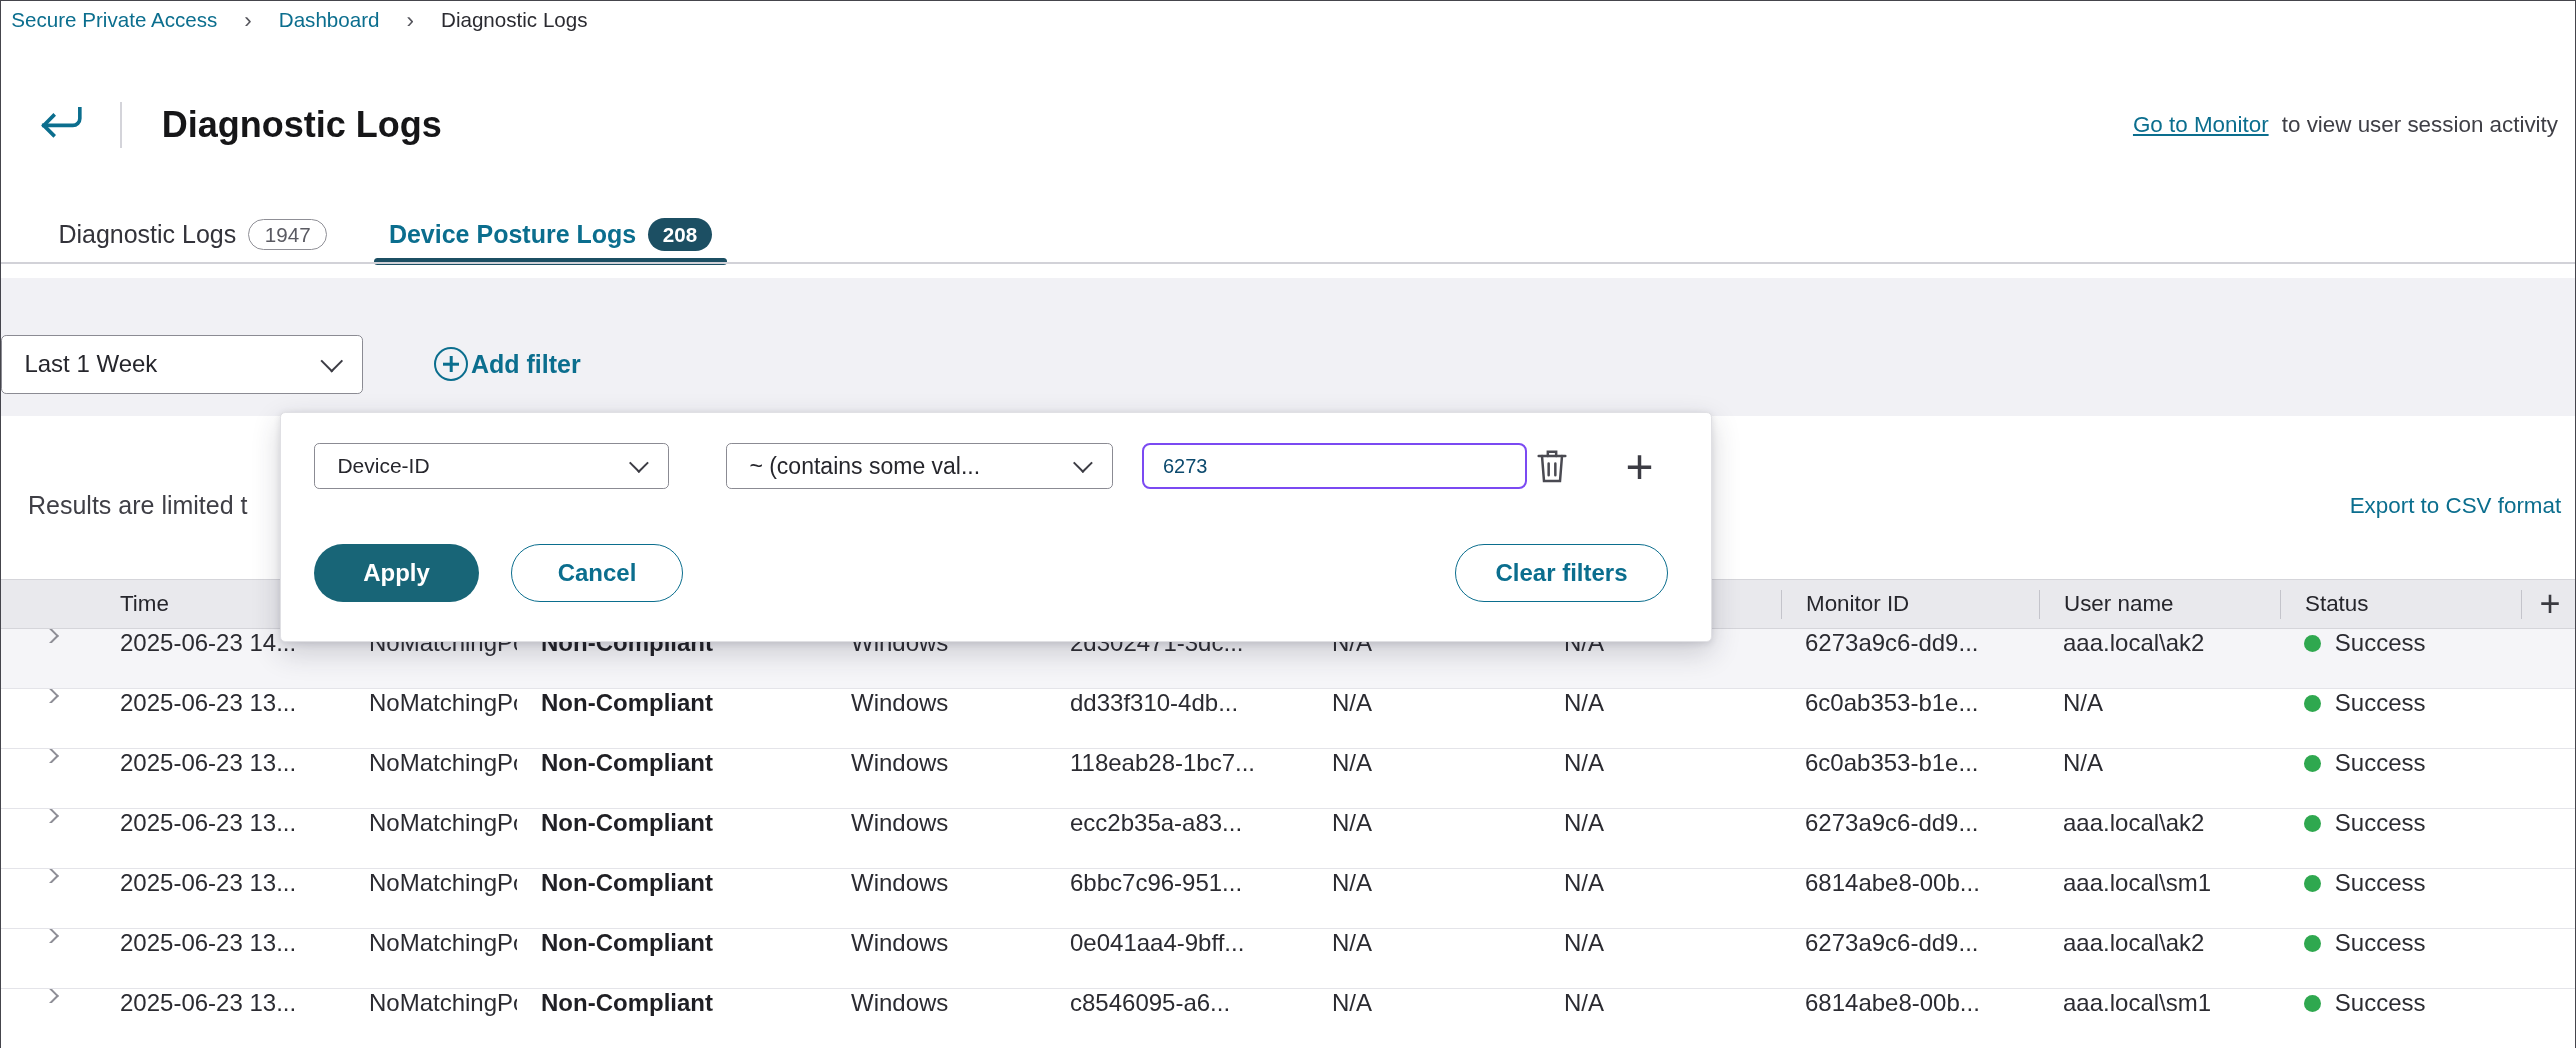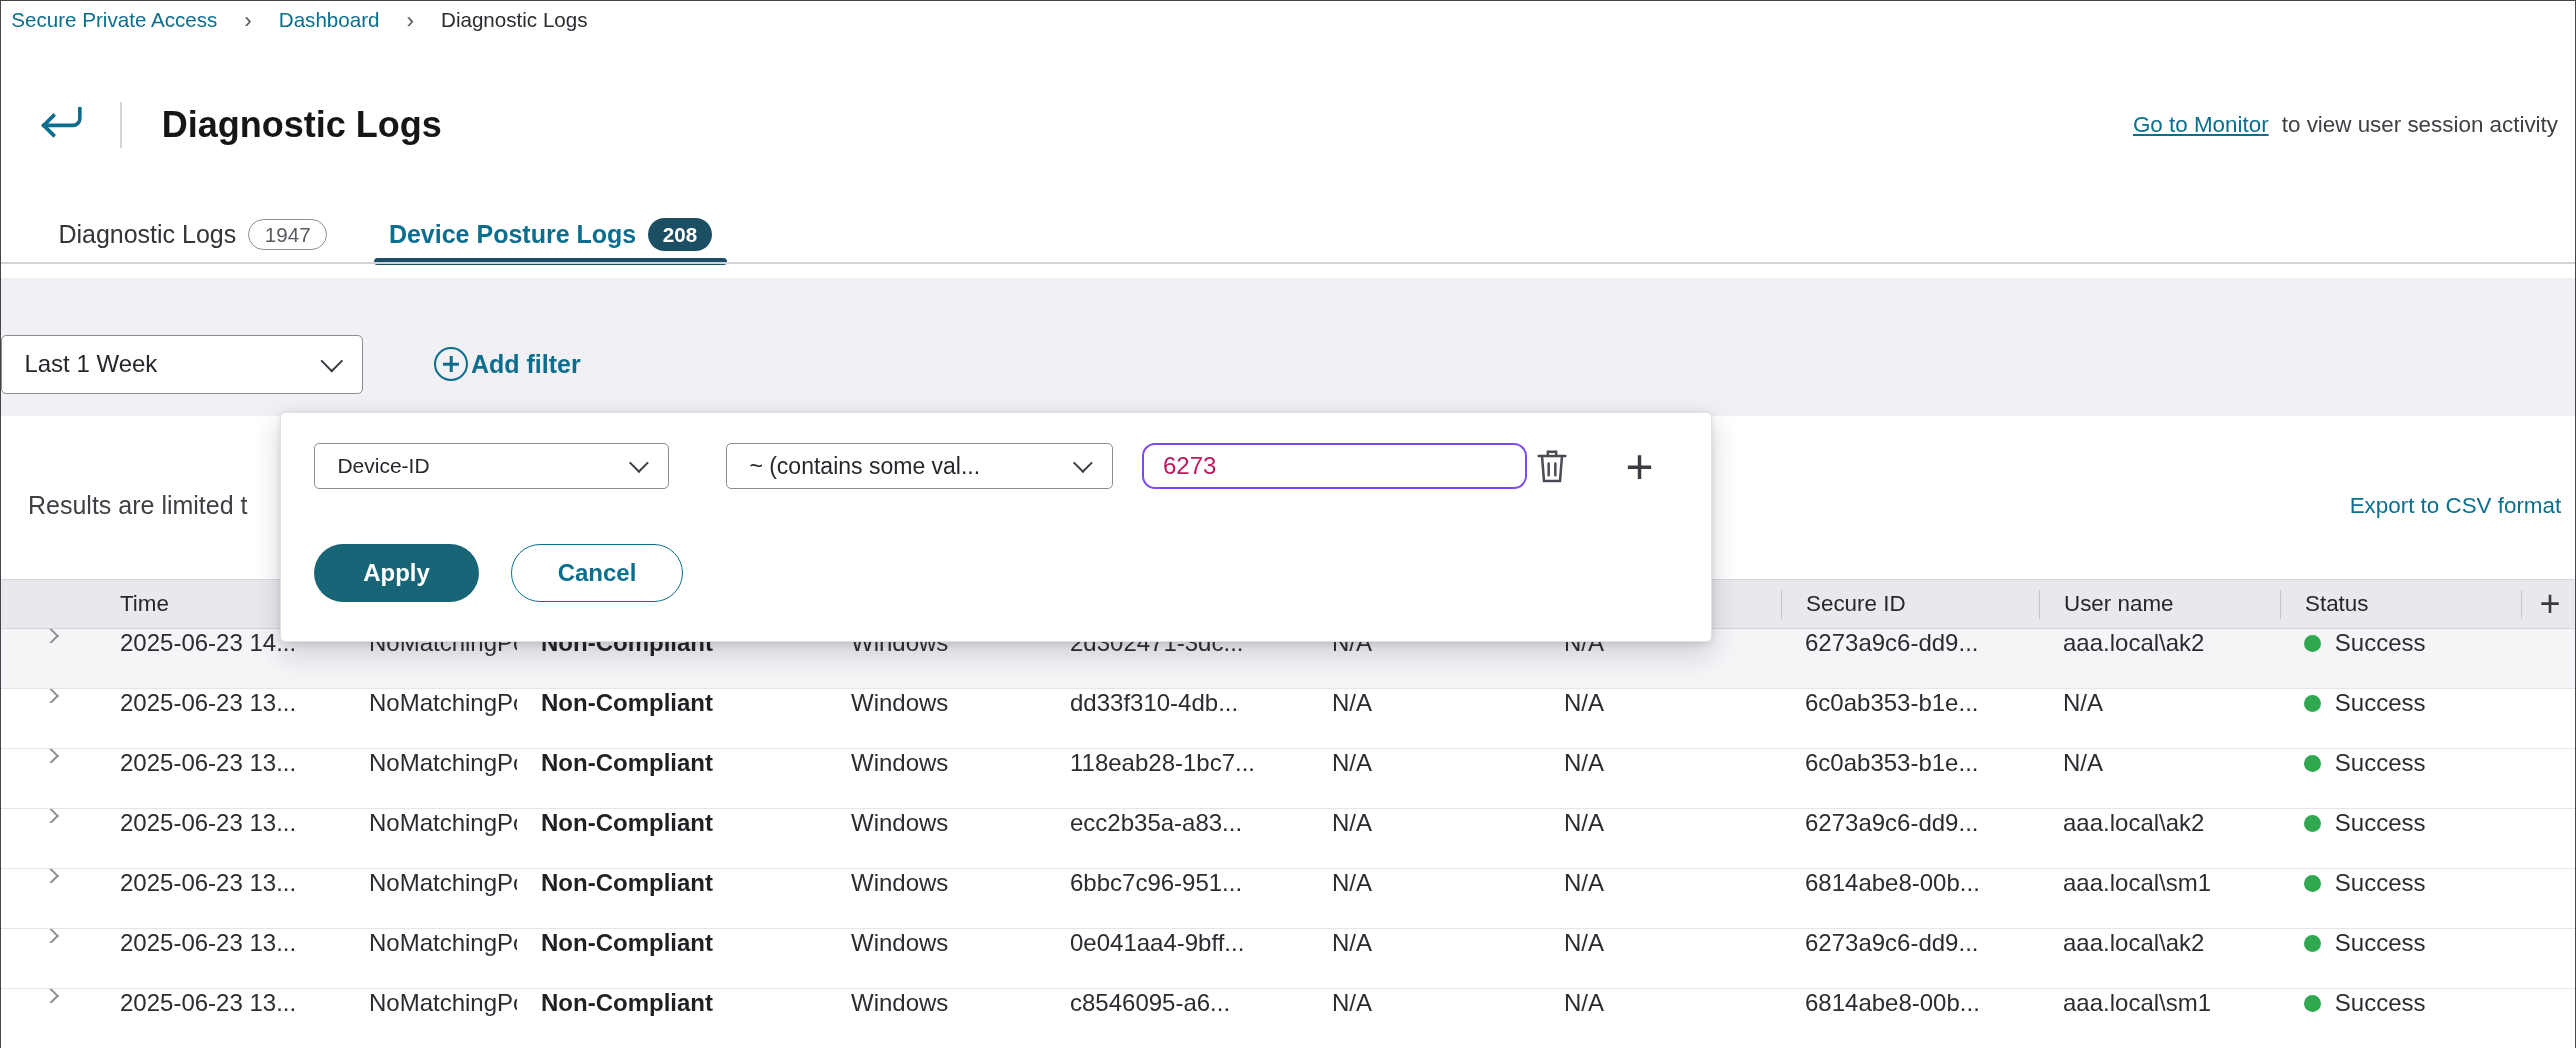--- a/index.html
+++ b/index.html
@@ -80,21 +80,21 @@
   .dot { width:17px; height:17px; border-radius:50%; background:#2fa84f; margin-right:13.8px; flex:none; }
 
   
   .filter-popup { position:absolute; left:279px; top:411px; width:1432px; height:230px; background:#fff; z-index:30;
     border:0.9px solid #e0e0e4; border-radius:5.2px;
     box-shadow:0 10.3px 29px rgba(40,40,60,.20), 0 1.7px 6.9px rgba(40,40,60,.12); }
   .f-select1 { position:absolute; left:33px; top:30px; width:355px; height:46px; font-size:21px; }
   .f-select2 { position:absolute; left:445px; top:30px; width:387px; height:46px; font-size:23px; }
   .f-select1 .chev, .f-select2 .chev { width:13.8px; height:13.8px; }
   .f-input { position:absolute; left:861px; top:30px; width:385px; height:46px; border:2.6px solid #7b4af2;
-    border-radius:13px; font-size:24px; padding:0 19px; font-family:inherit; color:#be185d; outline:none; }
+    border-radius:8px; font-size:20px; padding:0 19px; font-family:inherit; color:#0c4a6e; outline:none; }
   .icon-btn { position:absolute; background:none; border:none; padding:0; cursor:pointer; display:flex; align-items:center; justify-content:center; }
   .trash-btn { left:1248px; top:31px; width:46px; height:46px; }
   .plus-btn  { left:1331px; top:26px; width:55px; height:55px; font-size:48px; font-weight:300; color:#3c3c44; line-height:1; }
   .pill { border-radius:859px; font-size:24px; cursor:pointer; height:58px; display:flex; align-items:center; justify-content:center; font-family:inherit; }
   .apply-btn { position:absolute; left:33px; top:131px; width:165px; background:#186577; border:none; color:#fff; font-weight:700; }
   .cancel-btn { position:absolute; left:230px; top:131px; width:172px; background:#fff; border:1.7px solid #0b6e8e; color:#0b6e8e; font-weight:600; }
   .clear-btn { position:absolute; right:43px; top:131px; width:213px; background:#fff; border:1.7px solid #0b6e8e; color:#0b6e8e; font-weight:600; }
 </style>
 </head>
 <body>
@@ -157,21 +157,21 @@
   <div class="table">
     <div class="thead">
       <div class="cell c-expand"></div>
       <div class="cell c-time">Time</div>
       <div class="cell c-policy sep-l"></div>
       <div class="cell c-comp sep-l"></div>
       <div class="cell c-plat sep-l"></div>
       <div class="cell c-id sep-l"></div>
       <div class="cell c-na1 sep-l"></div>
       <div class="cell c-na2 sep-l"></div>
-      <div class="cell c-dev sep-l">Secure ID</div>
+      <div class="cell c-dev sep-l">Monitor ID</div>
       <div class="cell c-user sep-l">User name</div>
       <div class="cell c-status sep-l">Status</div>
       <div class="cell c-add sep-l">
         <span class="add-col">+</span>
       </div>
     </div>
     <div class="tbody">
   <div class="trow">
     <div class="cell c-expand">
       <span class="row-chev"></span>
@@ -330,16 +330,17 @@
           <path d="M4 6 h16"></path>
           <path d="M9.5 6 V3.5 h5 V6"></path>
           <path d="M6 6 l1.2 15 h9.6 L18 6"></path>
           <path d="M10 10.5 v7 M14 10.5 v7"></path>
         </svg>
       </span>
     </button>
     <button class="icon-btn plus-btn">+</button>
     <button class="pill apply-btn">Apply</button>
     <button class="pill cancel-btn">Cancel</button>
+    <button class="pill clear-btn">Clear filters</button>
   </div>
 
 </div>
 
 
 </body></html>

